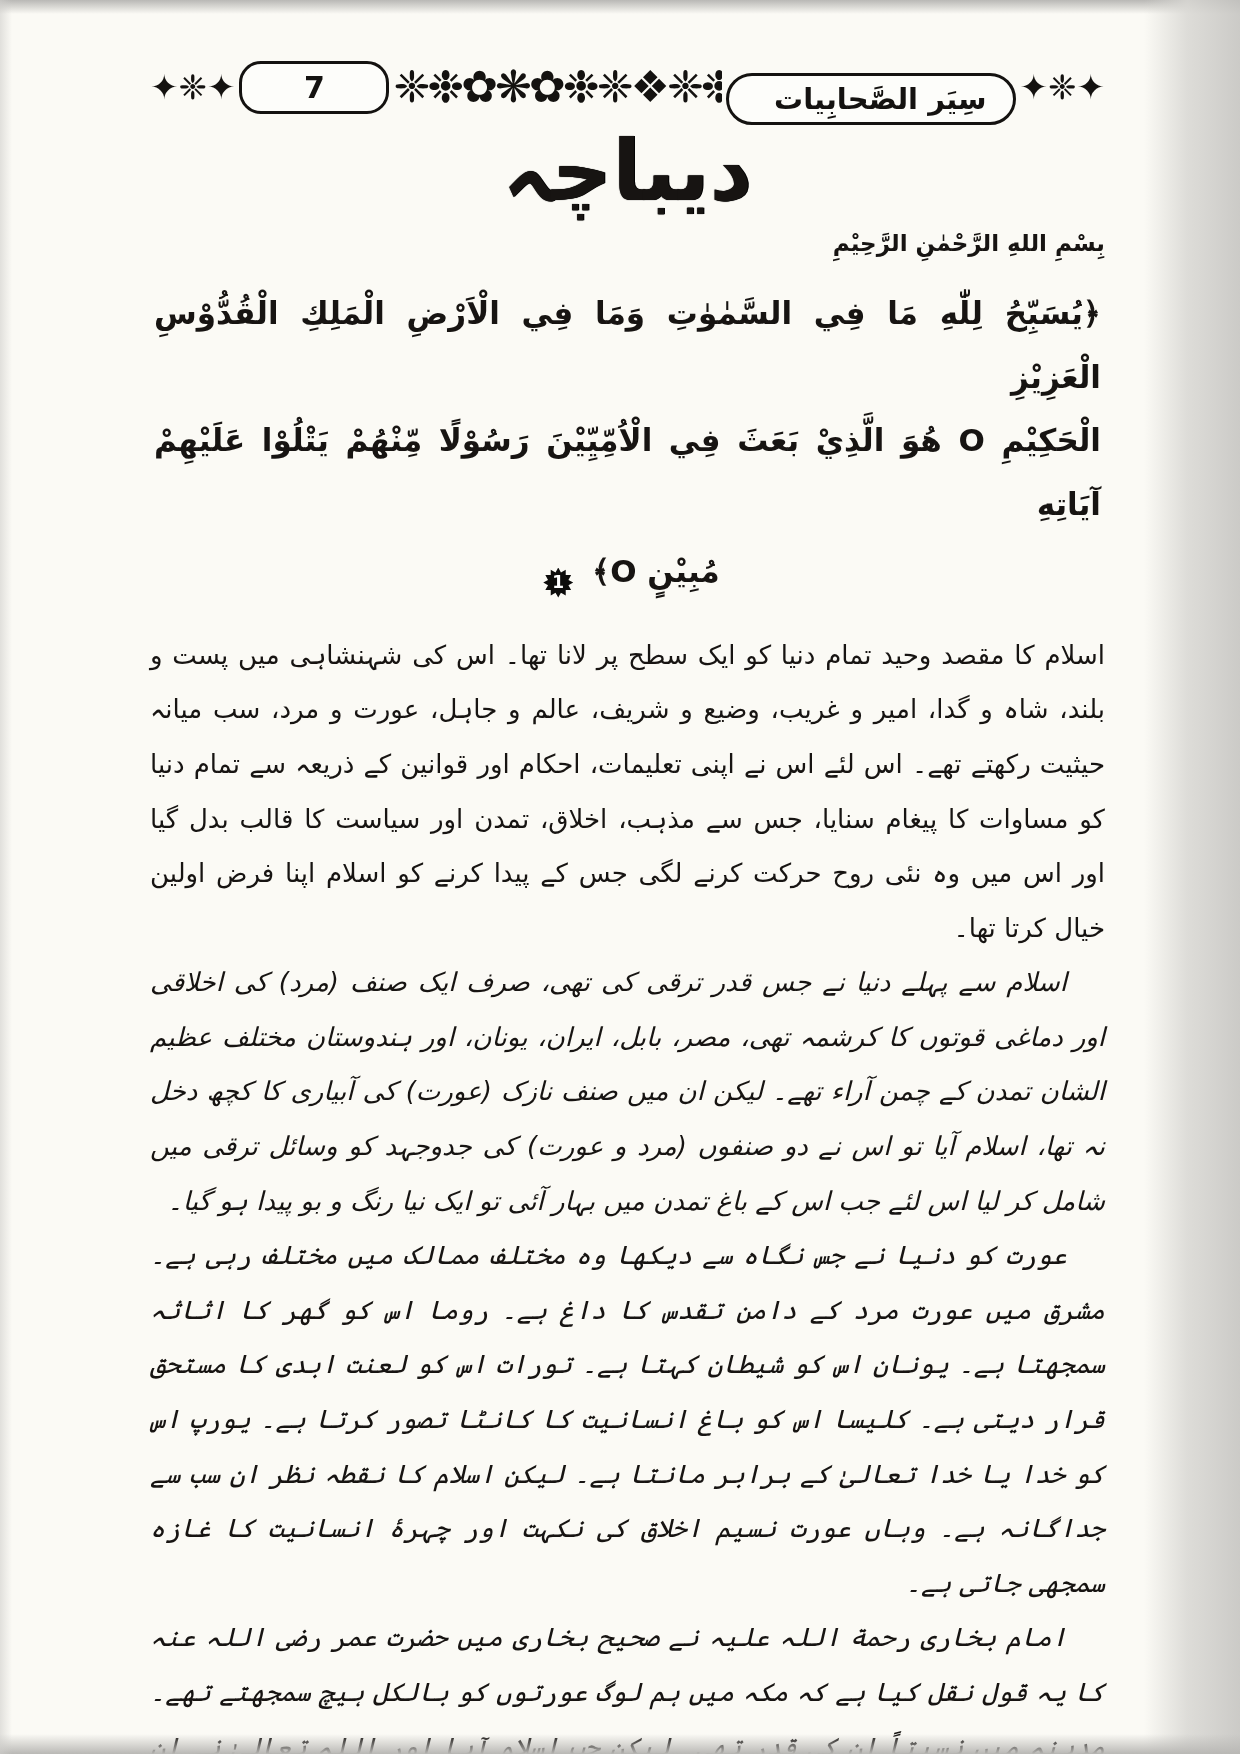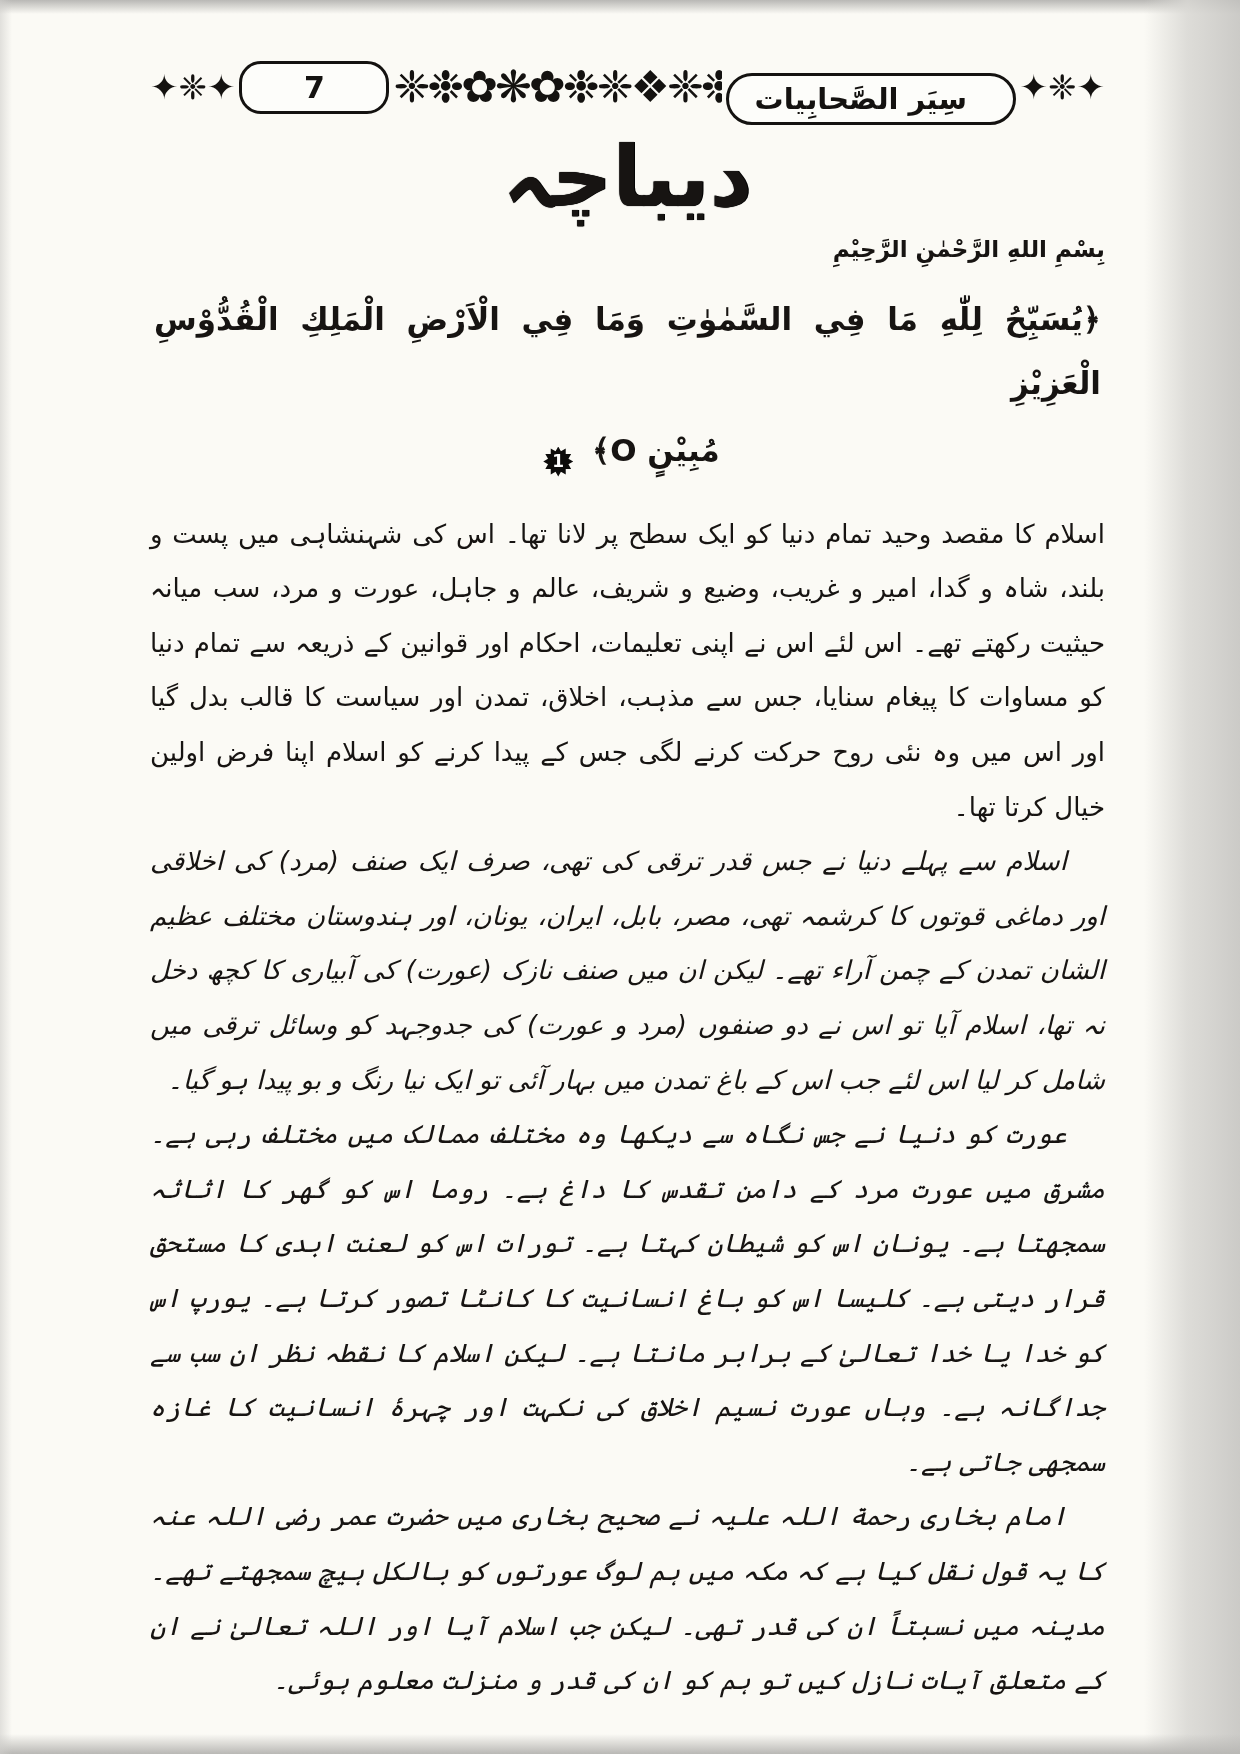--- a/index.html
+++ b/index.html
@@ -23,24 +23,24 @@
   .content { padding:52px 135px 0 150px; }
 
   
   .band { display:flex; align-items:center; gap:4px; height:70px; direction:ltr; color:#141210; }
   .band-end { font-size:34px; line-height:1; white-space:nowrap; }
   .band-fill { flex:1; overflow:hidden; white-space:nowrap; text-align:center;
                font-size:44px; line-height:64px; letter-spacing:-3px; }
   .cartouche { background:#fdfdfa; border:3px solid #141210; border-radius:26px;
                padding:6px 26px; font-weight:bold; white-space:nowrap; position:relative; z-index:2; }
   .cartouche.num { min-width:150px; text-align:center; font-size:30px; border-radius:22px; }
-  .cartouche.book { font-size:29px; direction:rtl; min-width:290px; text-align:left;margin-top:24px; }
+  .cartouche.book { font-size:29px; direction:rtl; min-width:290px; text-align:right;margin-top:24px; }
 
   h1.chapter {
-    text-align:center; font-size:84px; font-weight:bold; margin-top:6px;
+    text-align:center; font-size:84px; font-weight:bold; 
     text-shadow:0 0 1px #000, 1px 0 0 #000;
   }
   .basmala { text-align:right; font-size:23px; font-weight:bold; margin-top:10px; }
 
   .verse { margin-top:26px; font-size:31px; font-weight:bold; line-height:2.05; padding:0 4px; }
   .verse-line { text-align:justify; text-align-last:justify; }
   .verse-last { text-align:center; margin-top:4px; }
 
   .bodytext { margin-top:24px; font-size:26px; line-height:2.1; }
   .bodytext p { text-align:justify; }
@@ -72,20 +72,21 @@
       <div class="cartouche book">سِیَر الصَّحابِیات</div>
       <span class="band-end">✦❈✦</span>
     </header>
 
     <h1 class="chapter">دیباچہ</h1>
 
     <div class="basmala">بِسْمِ اللهِ الرَّحْمٰنِ الرَّحِيْمِ</div>
 
     <section class="verse">
       <div class="verse-line">﴿يُسَبِّحُ لِلّٰهِ مَا فِي السَّمٰوٰتِ وَمَا فِي الْاَرْضِ الْمَلِكِ الْقُدُّوْسِ الْعَزِيْزِ</div>
+      <div class="verse-line">الْحَكِيْمِ O هُوَ الَّذِيْ بَعَثَ فِي الْاُمِّيِّيْنَ رَسُوْلًا مِّنْهُمْ يَتْلُوْا عَلَيْهِمْ آيَاتِهِ</div>
       <div class="verse-last">
         <span>مُبِيْنٍ O﴾</span>
         <span class="fn-star">1</span>
       </div>
     </section>
 
     <section class="bodytext">
       <p>اسلام کا مقصد وحید تمام دنیا کو ایک سطح پر لانا تھا۔ اس کی شہنشاہی میں پست و بلند، شاہ و گدا، امیر و غریب، وضیع و شریف، عالم و جاہل، عورت و مرد، سب میانہ حیثیت رکھتے تھے۔ اس لئے اس نے اپنی تعلیمات، احکام اور قوانین کے ذریعہ سے تمام دنیا کو مساوات کا پیغام سنایا، جس سے مذہب، اخلاق، تمدن اور سیاست کا قالب بدل گیا اور اس میں وہ نئی روح حرکت کرنے لگی جس کے پیدا کرنے کو اسلام اپنا فرض اولین خیال کرتا تھا۔</p>
       <p>اسلام سے پہلے دنیا نے جس قدر ترقی کی تھی، صرف ایک صنف (مرد) کی اخلاقی اور دماغی قوتوں کا کرشمہ تھی، مصر، بابل، ایران، یونان، اور ہندوستان مختلف عظیم الشان تمدن کے چمن آراء تھے۔ لیکن ان میں صنف نازک (عورت) کی آبیاری کا کچھ دخل نہ تھا، اسلام آیا تو اس نے دو صنفوں (مرد و عورت) کی جدوجہد کو وسائل ترقی میں شامل کر لیا اس لئے جب اس کے باغ تمدن میں بہار آئی تو ایک نیا رنگ و بو پیدا ہو گیا۔</p>
       <p>عورت کو دنیا نے جس نگاہ سے دیکھا وہ مختلف ممالک میں مختلف رہی ہے۔ مشرق میں عورت مرد کے دامن تقدس کا داغ ہے۔ روما اس کو گھر کا اثاثہ سمجھتا ہے۔ یونان اس کو شیطان کہتا ہے۔ تورات اس کو لعنت ابدی کا مستحق قرار دیتی ہے۔ کلیسا اس کو باغ انسانیت کا کانٹا تصور کرتا ہے۔ یورپ اس کو خدا یا خدا تعالیٰ کے برابر مانتا ہے۔ لیکن اسلام کا نقطہ نظر ان سب سے جداگانہ ہے۔ وہاں عورت نسیم اخلاق کی نکہت اور چہرۂ انسانیت کا غازہ سمجھی جاتی ہے۔</p>

